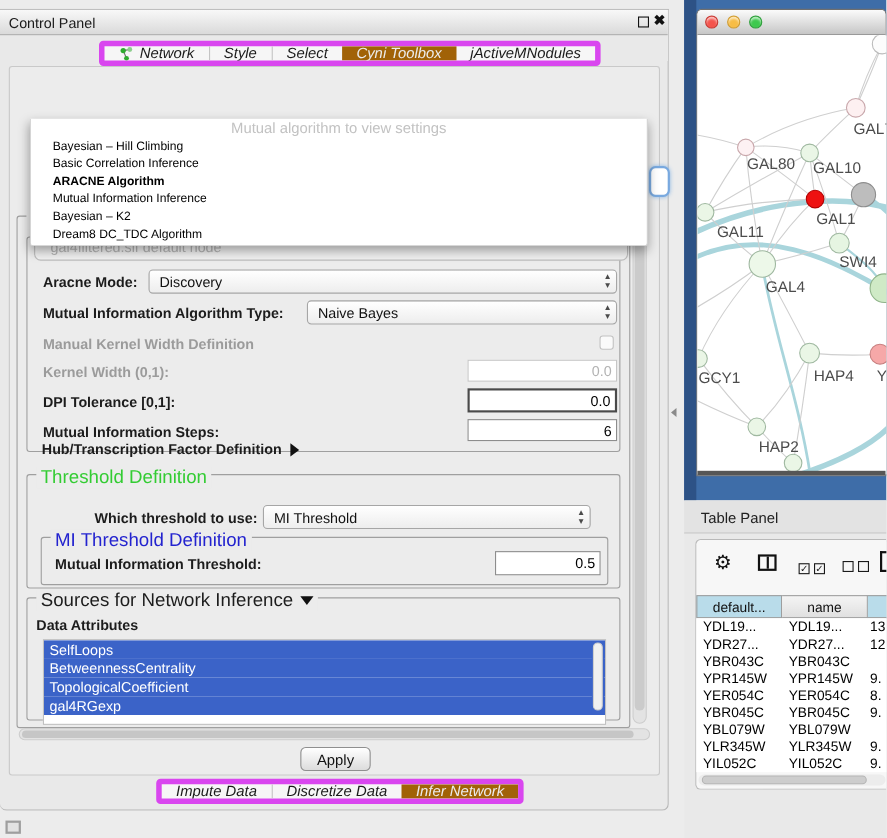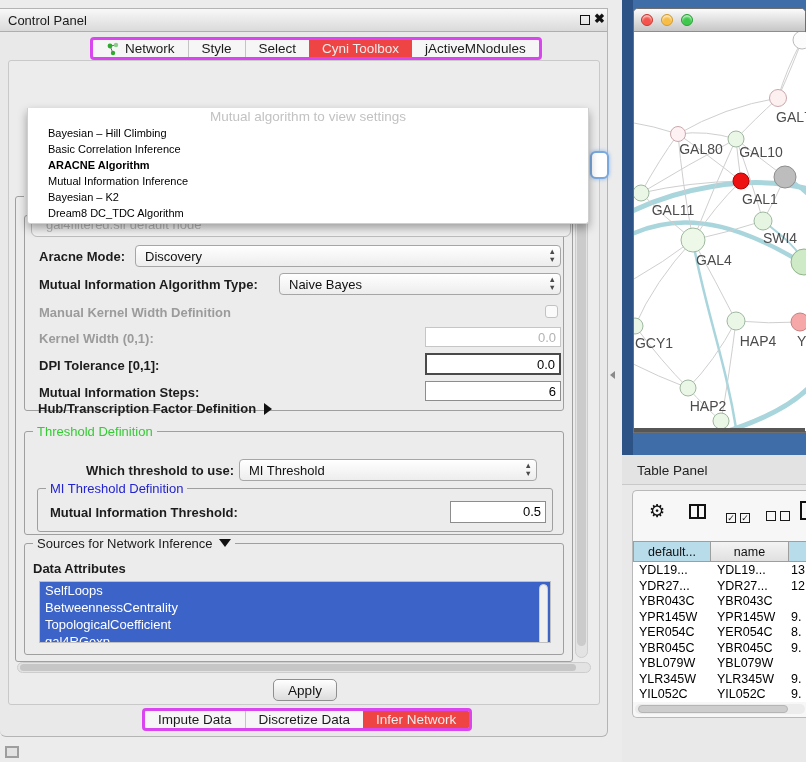--- a/index.html
+++ b/index.html
@@ -10,25 +10,25 @@
   
   #cp{ position:absolute; left:0; top:8px; width:608px; height:729px; background:#e9e9e9;
        border:1px solid #b4b4b4; border-left:none; border-radius:0 0 6px 6px; }
   #cp-titlebar{ position:absolute; left:0; top:0; right:0; height:23px;
        background:linear-gradient(#f8f8f8,#dadada); border-bottom:1px solid #aeaeae; }
   #cp-title{ position:absolute; left:8px; top:4px; font-size:13px; color:#1a1a1a; }
   #float-btn{ position:absolute; right:17px; top:6px; width:10px; height:10px; border:1.5px solid #111; background:transparent; }
   #close-btn{ position:absolute; right:2px; top:2px; font-size:13px; font-weight:bold; color:#111; }
 
   .tabbar{ position:absolute; display:flex; align-items:stretch; height:23px;
-       border:3px solid #d946ef; border-radius:4px; background:#f6f6f6; overflow:hidden;
-       font-size:13.5px; color:#1a1a1a; }
+       border:5px solid #d946ef; border-radius:4px; background:#f6f6f6; overflow:hidden;
+       font-size:13.5px; color:#1a1a1a;font-style:italic; }
   .tab{ display:flex; align-items:center; padding:0 13px; white-space:nowrap; }
   .tab.sep{ border-left:1px solid #c4c4c4; }
-  .tab.selected{ background:#ef4444; color:#ececec;align-items:center; }
+  .tab.selected{ background:#a16207; color:#ececec;align-items:center; }
   #tabbar-top{ left:90px; top:28px; }
   #tabbar-bottom{ left:142px; top:699px; }
 
   #cp-main{ position:absolute; left:8px; top:51px; width:592px; height:645px;
        background:#ececec; border:1px solid #c9c9c9; border-radius:3px; }
 
   
   #algo-dropdown{ position:absolute; left:18px; top:47px; width:562px; height:116px; background:#fff;
        border:1px solid #cfcfcf; border-top:none; border-radius:0 0 3px 3px;
        box-shadow:0 4px 10px rgba(0,0,0,.35); z-index:40; }
@@ -38,21 +38,21 @@
 
   
   #ghost-combo{ position:absolute; left:22px; top:150px; width:540px; height:26px; z-index:5;
        border:1px solid #bdbdbd; border-radius:6px; background:#f1f1f1;
        font-size:13px; color:#b4b4b4; display:flex; align-items:center; padding-left:14px; }
   #blue-frag{ position:absolute; left:581px; top:90px; width:19px; height:28px; z-index:4;
        background:#fff; border:2px solid #79a9df; border-radius:6px; box-shadow:0 0 4px #8ab6e4; }
 
   .group{ position:absolute; border:1px solid #9f9f9f; border-radius:3px; }
   .legend{ position:absolute; top:-8px; left:8px; background:#ececec; padding:0 4px;
-       font-size:13px; white-space:nowrap; color:#1c1c1c; }
+       font-size:17px; white-space:nowrap; color:#1c1c1c; }
   .legend.blue{ color:#2323cf; }
   .legend.green{ color:#33cc33; }
 
   .lbl{ position:absolute; font-size:13px; font-weight:bold; white-space:nowrap; color:#1c1c1c; }
   .lbl.dis{ color:#9b9b9b; }
 
   .combo{ position:absolute; height:22px; background:linear-gradient(#ffffff,#ededed);
        border:1px solid #a6a6a6; border-radius:4px; font-size:13px; color:#111;
        display:flex; align-items:center; padding-left:9px; }
   .combo .arrows{ position:absolute; right:4px; top:2px; font-size:7.5px; line-height:8px;
@@ -64,21 +64,21 @@
   .field.focus{ border:2px solid #4a4a4a; }
 
   .checkbox{ position:absolute; width:13px; height:13px; border:1px solid #c2c2c2;
        border-radius:3px; background:#fafafa; }
 
   .tri-right{ display:inline-block; width:0; height:0; border-left:8px solid #111;
        border-top:6px solid transparent; border-bottom:6px solid transparent; vertical-align:-2px; margin-left:8px; }
   .tri-down{ display:inline-block; width:0; height:0; border-top:8px solid #111;
        border-left:6px solid transparent; border-right:6px solid transparent; vertical-align:1px; margin-left:6px; }
 
-  #attr-list{ position:absolute; left:14px; top:37px; width:512px; height:62px; background:#fff;
+  #attr-list{ position:absolute; left:14px; top:37px; width:512px; height:78px; background:#fff;
        border:1px solid #c0c0c0; overflow:hidden; }
   .attr-item{ height:17px; background:#3b63c8; color:#fff; font-size:13px;
        display:flex; align-items:center; padding-left:5px; }
   #attr-scroll{ position:absolute; right:1px; top:1px; width:11px; height:66px; background:#3b63c8; }
   #attr-thumb{ position:absolute; left:1px; top:1px; width:9px; height:62px; background:#f0f0f0;
        border-radius:5px; border:1px solid #cfcfcf; }
 
   #settings-vscroll{ position:absolute; left:566px; top:137px; width:13px; height:460px;
        background:#e3e3e3; border:1px solid #cdcdcd; border-radius:7px; }
   #settings-vthumb{ position:absolute; left:1px; top:2px; width:9px; height:445px;

